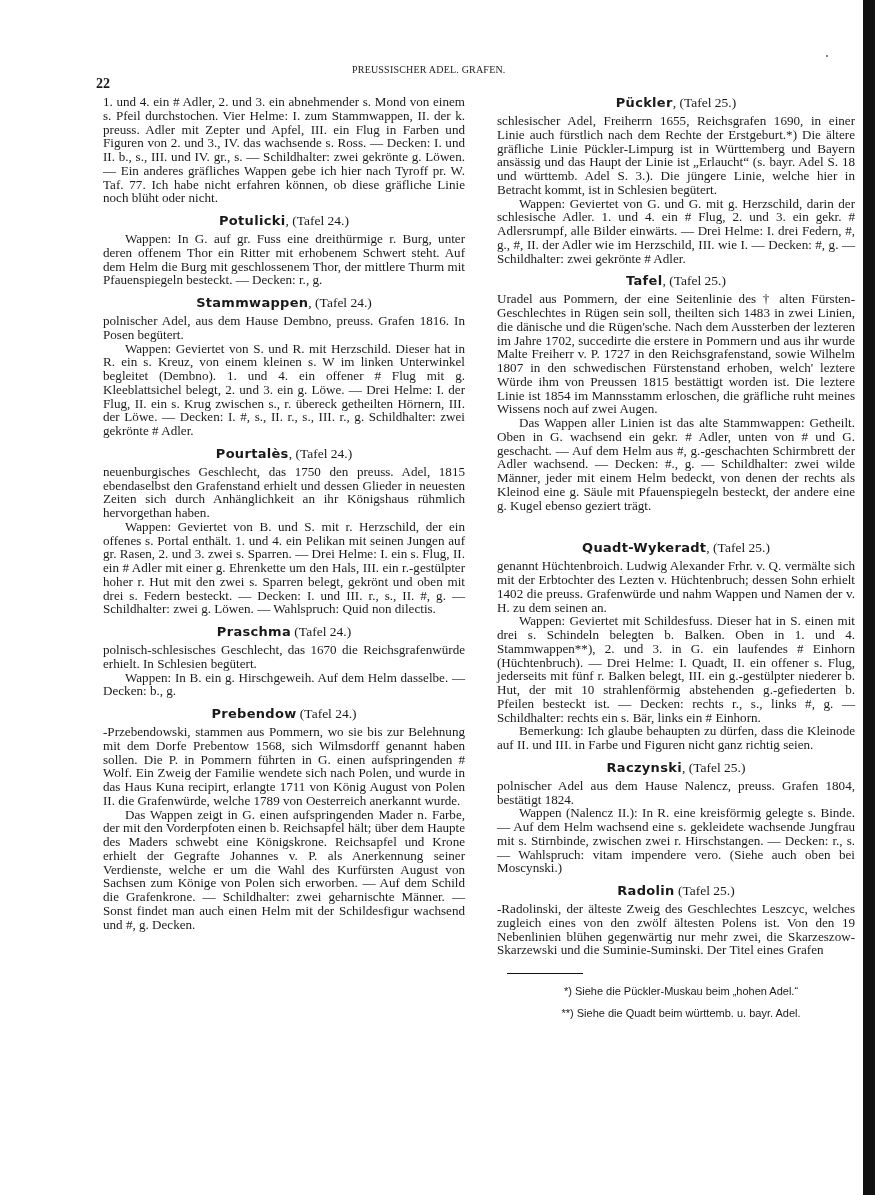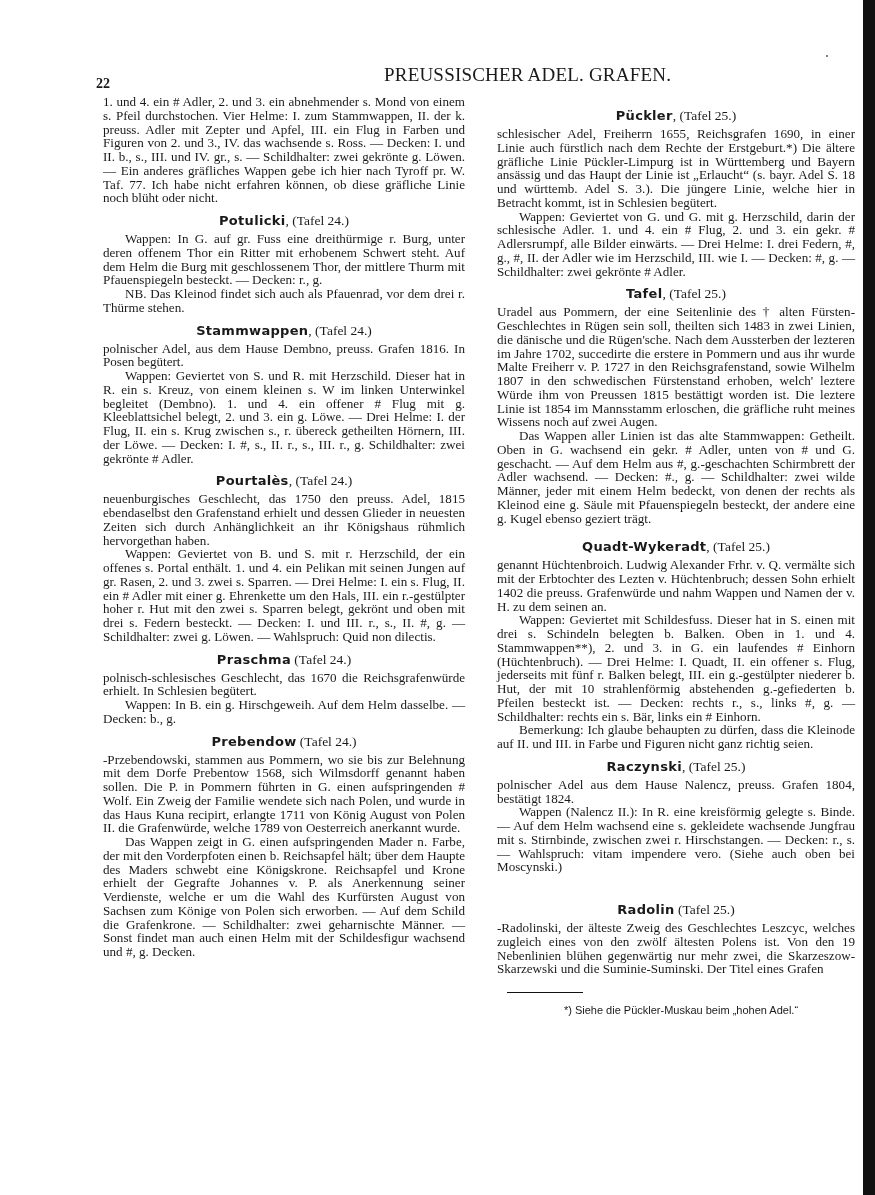--- a/index.html
+++ b/index.html
@@ -3,21 +3,21 @@
 <meta charset="utf-8">
 <style>
   html, body { margin: 0; padding: 0; }
   body {
     width: 875px; height: 1195px; position: relative; overflow: hidden;
     background: #ffffff; color: #1a1a1a;
     font-family: "Liberation Serif", "DejaVu Serif", serif;
   }
   .edge-band { position: absolute; top: 0; right: 0; width: 12px; height: 1195px; background: #111; }
   .page-number { position: absolute; left: 96px; top: 76px; font-size: 14px; font-weight: bold; }
-  .running-head { position: absolute; left: 352px; top: 64px; font-size: 19px; letter-spacing: 0.2px; margin-left: 32px; }
+  .running-head { position: absolute; left: 352px; top: 64px; font-size: 10px; letter-spacing: 0.2px; }
   .col { position: absolute; font-size: 13.1px; line-height: 13.75px; text-align: justify; }
   .col-left { left: 103px; top: 95px; width: 362px; }
   .col-right { left: 497px; top: 91px; width: 358px; }
   .entry-head { text-align: center; margin: 8px 0 3px 0; font-size: 13.5px; line-height: 16px; }
   .entry-head .name { font-family: "DejaVu Sans", sans-serif; font-weight: bold; font-size: 13px; letter-spacing: 0.3px; }
   p { margin: 0; }
   .indent { text-indent: 22px; }
   .footnote-rule { width: 76px; border-top: 1.5px solid #111; margin: 16px 0 10px 10px; }
   .footnote { font-size: 11px; line-height: 15px; padding-left: 10px; text-align: center; font-family: "Liberation Sans", sans-serif; margin-top: 7px; }
   .mark { position: absolute; left: 826px; top: 55px; width: 2px; height: 2px; background: #555; border-radius: 1px; }
@@ -31,21 +31,20 @@
 <div class="page-number">22</div>
 <div class="running-head">PREUSSISCHER ADEL. GRAFEN.</div>
 
 <div class="col col-left">
   <p>1. und 4. ein # Adler, 2. und 3. ein abnehmender s. Mond von einem s. Pfeil durchstochen. Vier Helme: I. zum Stammwappen, II. der k. preuss. Adler mit Zepter und Apfel, III. ein Flug in Farben und Figuren von 2. und 3., IV. das wachsende s. Ross. — Decken: I. und II. b., s., III. und IV. gr., s. — Schildhalter: zwei gekrönte g. Löwen. — Ein anderes gräfliches Wappen gebe ich hier nach Tyroff pr. W. Taf. 77. Ich habe nicht erfahren können, ob diese gräfliche Linie noch blüht oder nicht.</p>
 
   <div class="entry-head">
     <span class="name">Potulicki</span><span>, (Tafel 24.)</span>
   </div>
   <p class="indent">Wappen: In G. auf gr. Fuss eine dreithürmige r. Burg, unter deren offenem Thor ein Ritter mit erhobenem Schwert steht. Auf dem Helm die Burg mit geschlossenem Thor, der mittlere Thurm mit Pfauenspiegeln besteckt. — Decken: r., g.</p>
-  <p class="indent">NB. Das Kleinod findet sich auch als Pfauenrad, vor dem drei r. Thürme stehen.</p>
 
   <div class="entry-head">
     <span class="name">Stammwappen</span><span>, (Tafel 24.)</span>
   </div>
   <p>polnischer Adel, aus dem Hause Dembno, preuss. Grafen 1816. In Posen begütert.</p>
   <p class="indent">Wappen: Geviertet von S. und R. mit Herzschild. Dieser hat in R. ein s. Kreuz, von einem kleinen s. W im linken Unterwinkel begleitet (Dembno). 1. und 4. ein offener # Flug mit g. Kleeblattsichel belegt, 2. und 3. ein g. Löwe. — Drei Helme: I. der Flug, II. ein s. Krug zwischen s., r. übereck getheilten Hörnern, III. der Löwe. — Decken: I. #, s., II. r., s., III. r., g. Schildhalter: zwei gekrönte # Adler.</p>
 
   <div class="entry-head">
     <span class="name">Pourtalès</span><span>, (Tafel 24.)</span>
   </div>
@@ -59,45 +58,46 @@
   <p class="indent">Wappen: In B. ein g. Hirschgeweih. Auf dem Helm dasselbe. — Decken: b., g.</p>
 
   <div class="entry-head">
     <span class="name">Prebendow</span><span> (Tafel 24.)</span>
   </div>
   <p>-Przebendowski, stammen aus Pommern, wo sie bis zur Belehnung mit dem Dorfe Prebentow 1568, sich Wilmsdorff genannt haben sollen. Die P. in Pommern führten in G. einen aufspringenden # Wolf. Ein Zweig der Familie wendete sich nach Polen, und wurde in das Haus Kuna recipirt, erlangte 1711 von König August von Polen II. die Grafenwürde, welche 1789 von Oesterreich anerkannt wurde.</p>
   <p class="indent">Das Wappen zeigt in G. einen aufspringenden Mader n. Farbe, der mit den Vorderpfoten einen b. Reichsapfel hält; über dem Haupte des Maders schwebt eine Königskrone. Reichsapfel und Krone erhielt der Gegrafte Johannes v. P. als Anerkennung seiner Verdienste, welche er um die Wahl des Kurfürsten August von Sachsen zum Könige von Polen sich erworben. — Auf dem Schild die Grafenkrone. — Schildhalter: zwei geharnischte Männer. — Sonst findet man auch einen Helm mit der Schildesfigur wachsend und #, g. Decken.</p>
 </div>
 
 <div class="col col-right">
-  <div class="entry-head" style="margin-top:17px">
+  <div class="entry-head" style="margin-top:4px">
     <span class="name">Pückler</span><span>, (Tafel 25.)</span>
   </div>
   <p>schlesischer Adel, Freiherrn 1655, Reichsgrafen 1690, in einer Linie auch fürstlich nach dem Rechte der Erstgeburt.*) Die ältere gräfliche Linie Pückler-Limpurg ist in Württemberg und Bayern ansässig und das Haupt der Linie ist „Erlaucht“ (s. bayr. Adel S. 18 und württemb. Adel S. 3.). Die jüngere Linie, welche hier in Betracht kommt, ist in Schlesien begütert.</p>
   <p class="indent">Wappen: Geviertet von G. und G. mit g. Herzschild, darin der schlesische Adler. 1. und 4. ein # Flug, 2. und 3. ein gekr. # Adlersrumpf, alle Bilder einwärts. — Drei Helme: I. drei Federn, #, g., #, II. der Adler wie im Herzschild, III. wie I. — Decken: #, g. — Schildhalter: zwei gekrönte # Adler.</p>
 
   <div class="entry-head">
     <span class="name">Tafel</span><span>, (Tafel 25.)</span>
   </div>
   <p>Uradel aus Pommern, der eine Seitenlinie des † alten Fürsten-Geschlechtes in Rügen sein soll, theilten sich 1483 in zwei Linien, die dänische und die Rügen'sche. Nach dem Aussterben der lezteren im Jahre 1702, succedirte die erstere in Pommern und aus ihr wurde Malte Freiherr v. P. 1727 in den Reichsgrafenstand, sowie Wilhelm 1807 in den schwedischen Fürstenstand erhoben, welch' leztere Würde ihm von Preussen 1815 bestättigt worden ist. Die leztere Linie ist 1854 im Mannsstamm erloschen, die gräfliche ruht meines Wissens noch auf zwei Augen.</p>
   <p class="indent">Das Wappen aller Linien ist das alte Stammwappen: Getheilt. Oben in G. wachsend ein gekr. # Adler, unten von # und G. geschacht. — Auf dem Helm aus #, g.-geschachten Schirmbrett der Adler wachsend. — Decken: #., g. — Schildhalter: zwei wilde Männer, jeder mit einem Helm bedeckt, von denen der rechts als Kleinod eine g. Säule mit Pfauenspiegeln besteckt, der andere eine g. Kugel ebenso geziert trägt.</p>
 
-  <div class="entry-head" style="margin-top:14px">
+  <div class="entry-head" style="margin-top:28px">
     <span class="name">Quadt-Wykeradt</span><span>, (Tafel 25.)</span>
   </div>
   <p>genannt Hüchtenbroich. Ludwig Alexander Frhr. v. Q. vermälte sich mit der Erbtochter des Lezten v. Hüchtenbruch; dessen Sohn erhielt 1402 die preuss. Grafenwürde und nahm Wappen und Namen der v. H. zu dem seinen an.</p>
   <p class="indent">Wappen: Geviertet mit Schildesfuss. Dieser hat in S. einen mit drei s. Schindeln belegten b. Balken. Oben in 1. und 4. Stammwappen**), 2. und 3. in G. ein laufendes # Einhorn (Hüchtenbruch). — Drei Helme: I. Quadt, II. ein offener s. Flug, jederseits mit fünf r. Balken belegt, III. ein g.-gestülpter niederer b. Hut, der mit 10 strahlenförmig abstehenden g.-gefiederten b. Pfeilen besteckt ist. — Decken: rechts r., s., links #, g. — Schildhalter: rechts ein s. Bär, links ein # Einhorn.</p>
   <p class="indent">Bemerkung: Ich glaube behaupten zu dürfen, dass die Kleinode auf II. und III. in Farbe und Figuren nicht ganz richtig seien.</p>
 
   <div class="entry-head" style="margin-top:8px">
     <span class="name">Raczynski</span><span>, (Tafel 25.)</span>
   </div>
   <p>polnischer Adel aus dem Hause Nalencz, preuss. Grafen 1804, bestätigt 1824.</p>
   <p class="indent">Wappen (Nalencz II.): In R. eine kreisförmig gelegte s. Binde. — Auf dem Helm wachsend eine s. gekleidete wachsende Jungfrau mit s. Stirnbinde, zwischen zwei r. Hirschstangen. — Decken: r., s. — Wahlspruch: vitam impendere vero. (Siehe auch oben bei Moscynski.)</p>
 
-  <div class="entry-head" style="margin-top:28px">
+  <div class="entry-head" style="margin-top:8px">
     <span class="name">Radolin</span><span> (Tafel 25.)</span>
   </div>
   <p>-Radolinski, der älteste Zweig des Geschlechtes Leszcyc, welches zugleich eines von den zwölf ältesten Polens ist. Von den 19 Nebenlinien blühen gegenwärtig nur mehr zwei, die Skarzeszow-Skarzewski und die Suminie-Suminski. Der Titel eines Grafen</p>
 
   <div class="footnote-rule"></div>
   <div class="footnote">*) Siehe die Pückler-Muskau beim „hohen Adel.“</div>
+  <div class="footnote">**) Siehe die Quadt beim württemb. u. bayr. Adel.</div>
 </div>
 
 </body></html>

